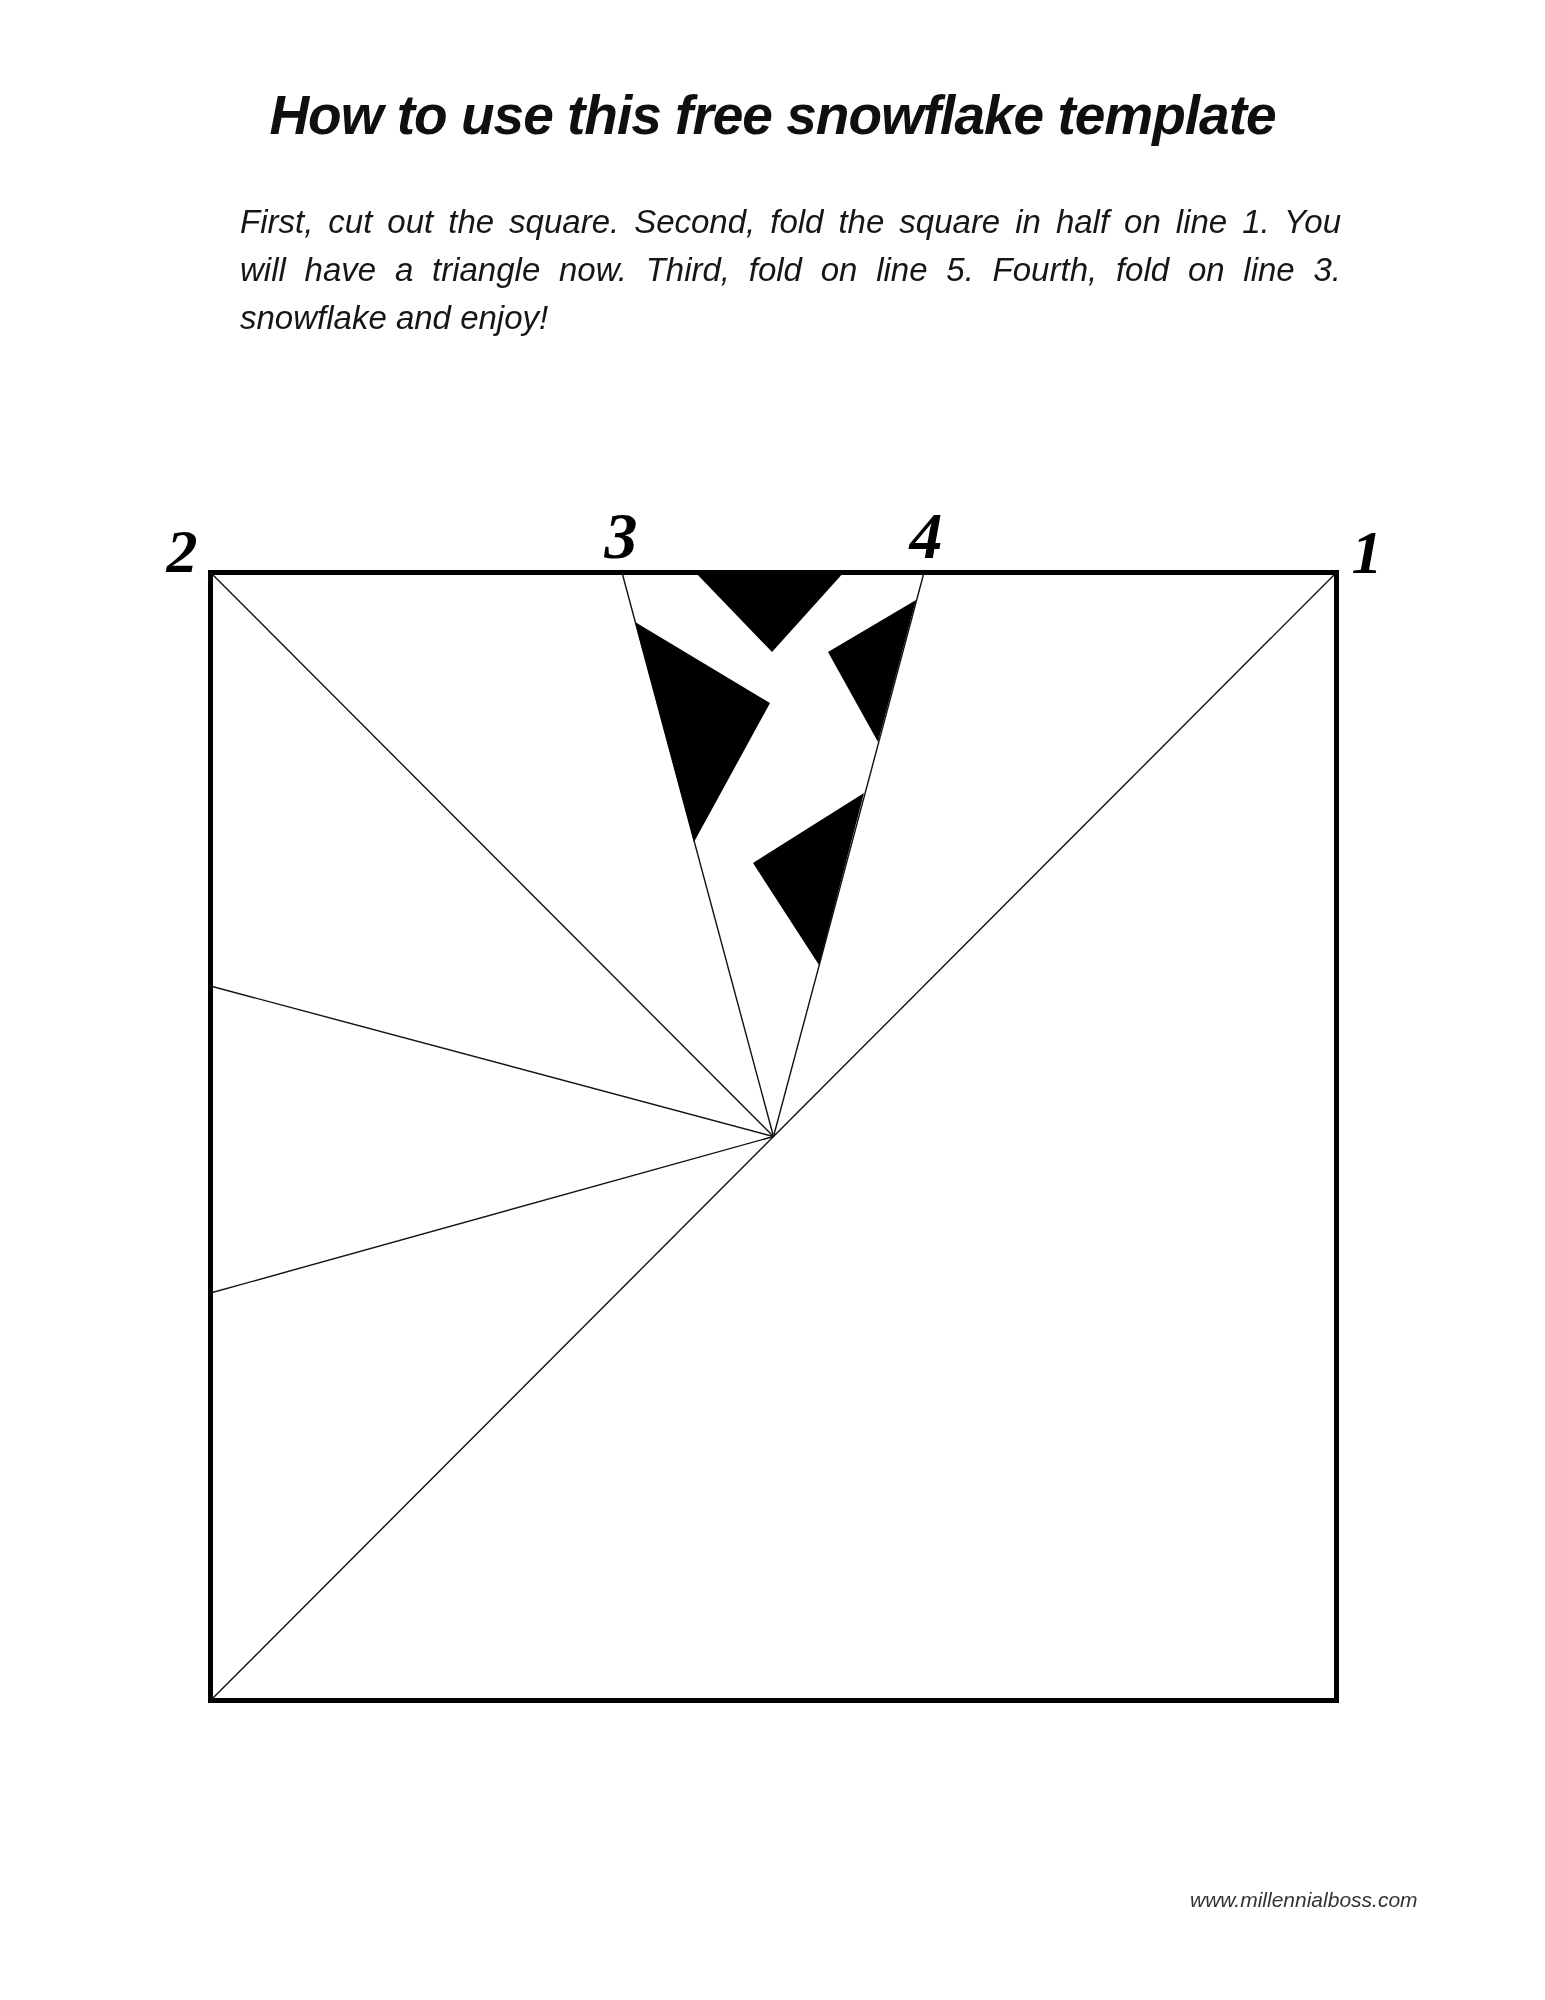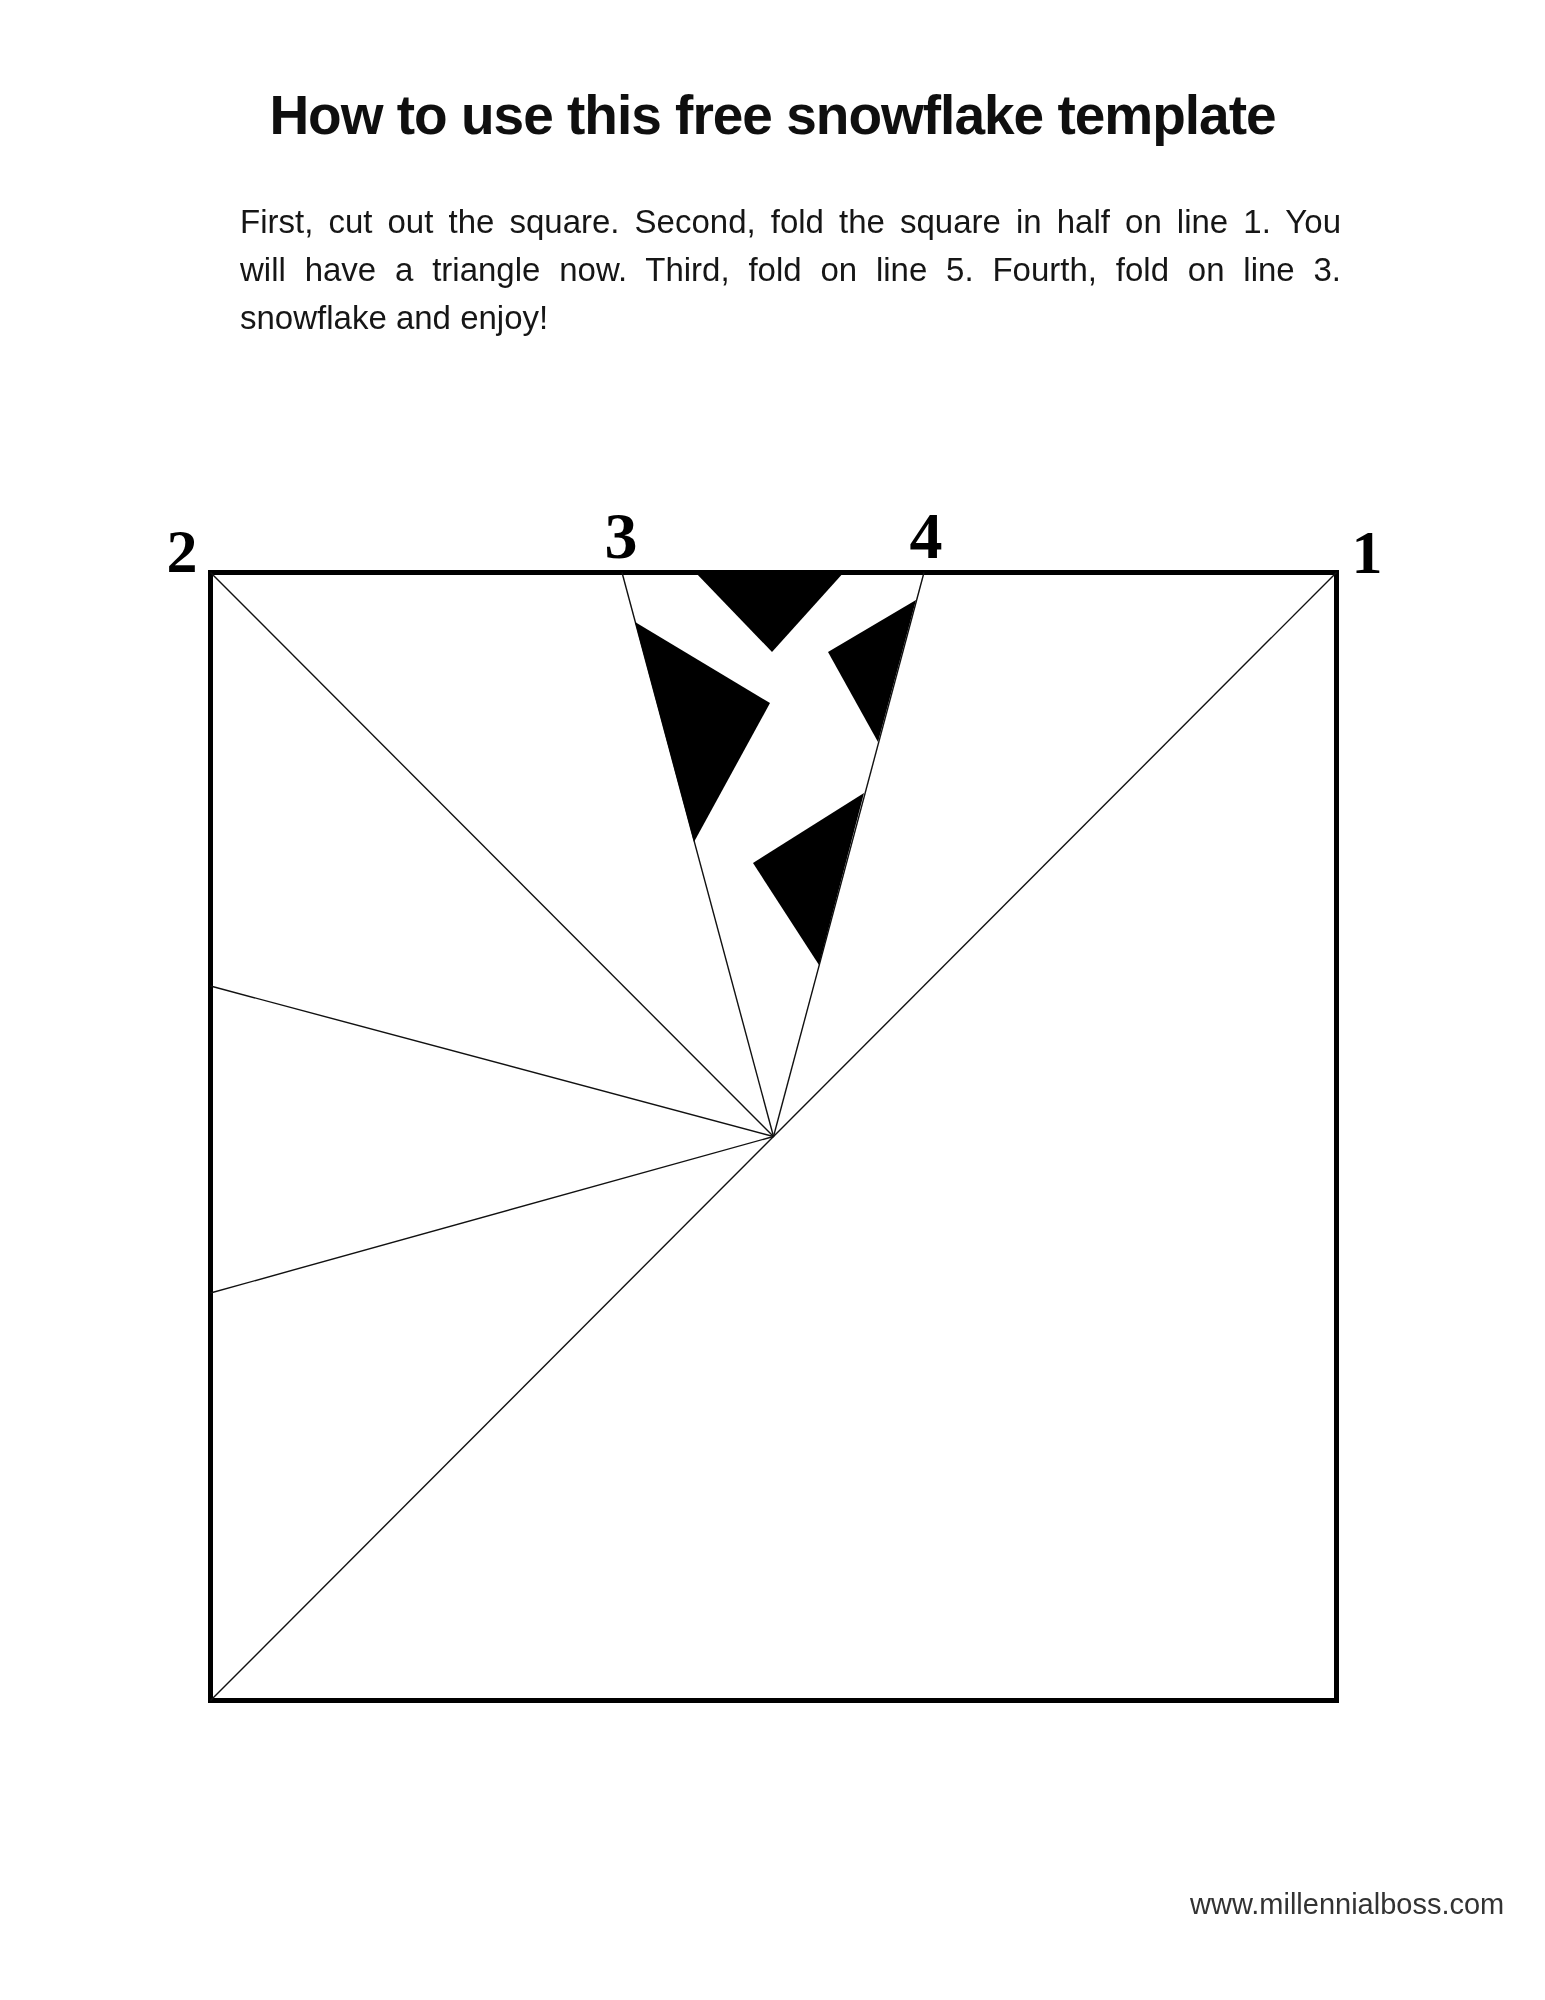--- a/index.html
+++ b/index.html
@@ -4,20 +4,21 @@
 <style>
   html, body { margin: 0; padding: 0; background: #ffffff; }
   .page {
     position: relative;
     width: 1545px;
     height: 2000px;
     background: #ffffff;
     font-family: "Liberation Sans", sans-serif;
     color: #0a0a0a;
     overflow: hidden;
+    font-style: italic;
   }
   .page-title {
     position: absolute;
     top: 82px;
     left: 0;
     width: 100%;
     text-align: center;
     font-size: 55px;
     line-height: 66px;
     font-weight: 800;
@@ -58,21 +59,21 @@
   .cutout { fill: #000000; stroke: none; }
   .num-label {
     font-family: "Liberation Serif", serif;
     font-weight: bold;
     fill: #000000;
   }
   .footer-url {
     position: absolute;
     left: 1190px;
     top: 1888px;
-    font-size: 29px;
+    font-size: 21px;
     color: #333333;
     font-family: "Liberation Sans", sans-serif;
   }
 </style>
 </head>
 <body>
 
 <div class="page">
 
   <div class="page-title">How to use this free snowflake template</div>

